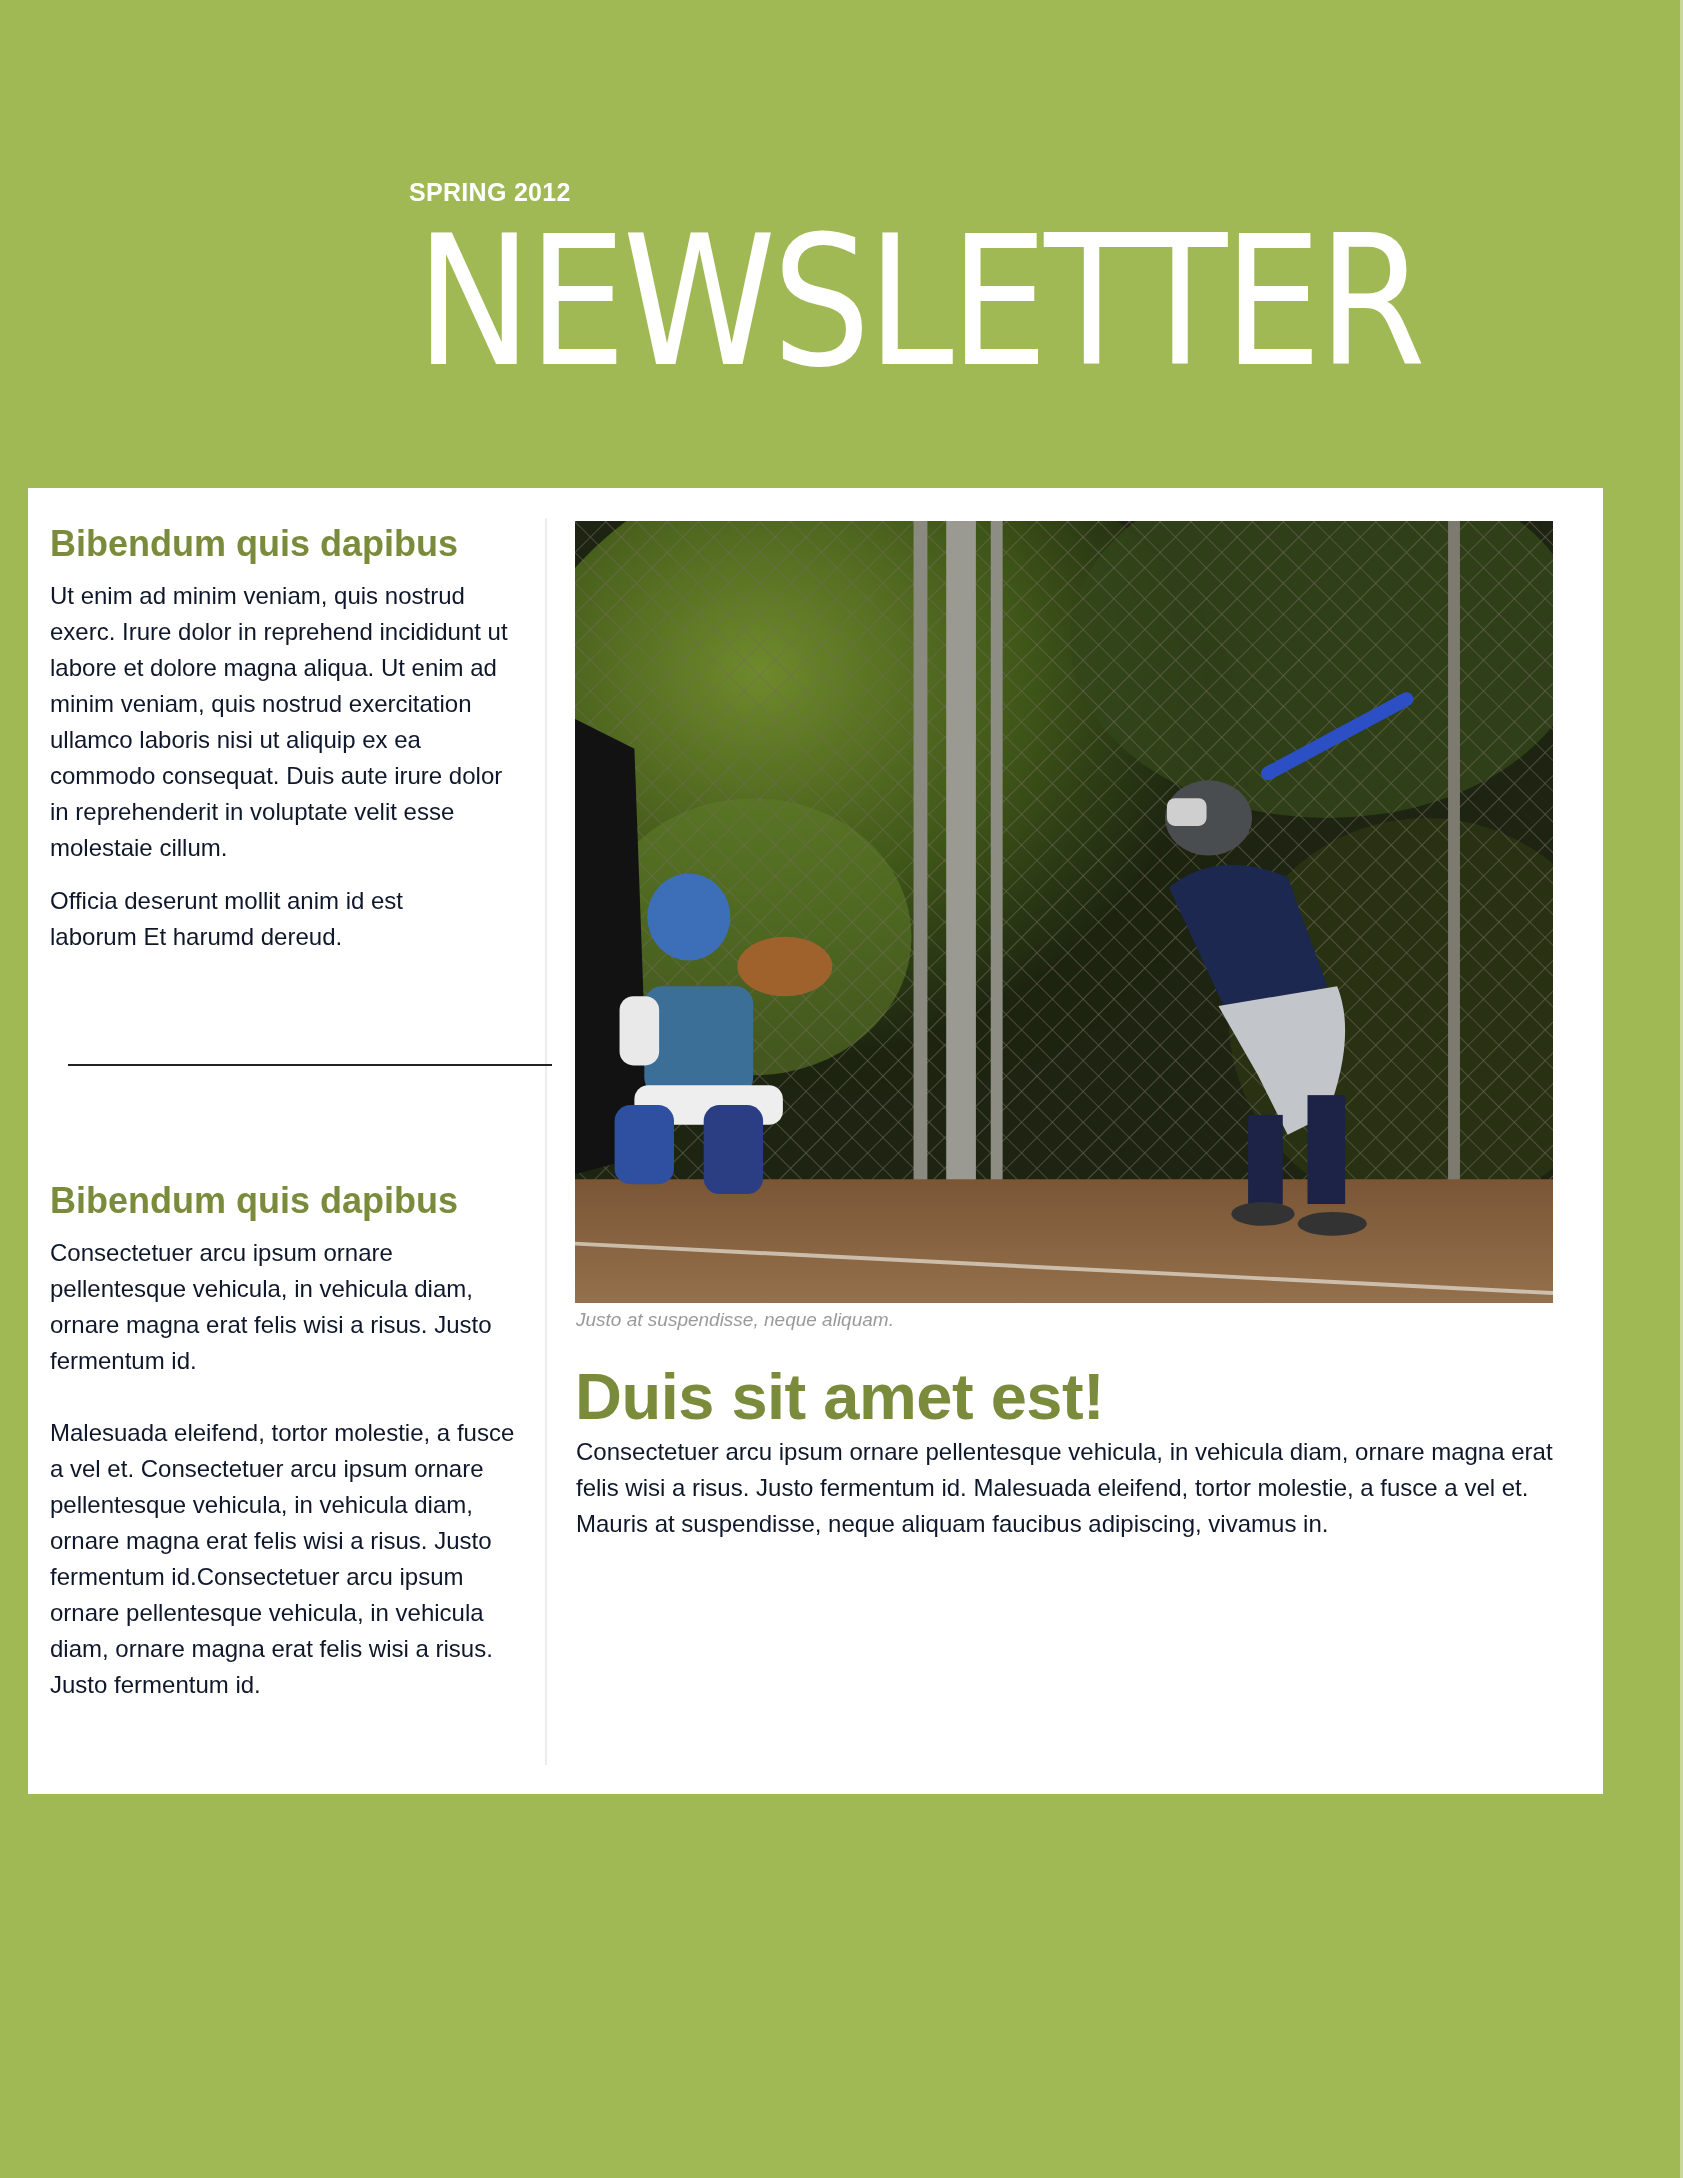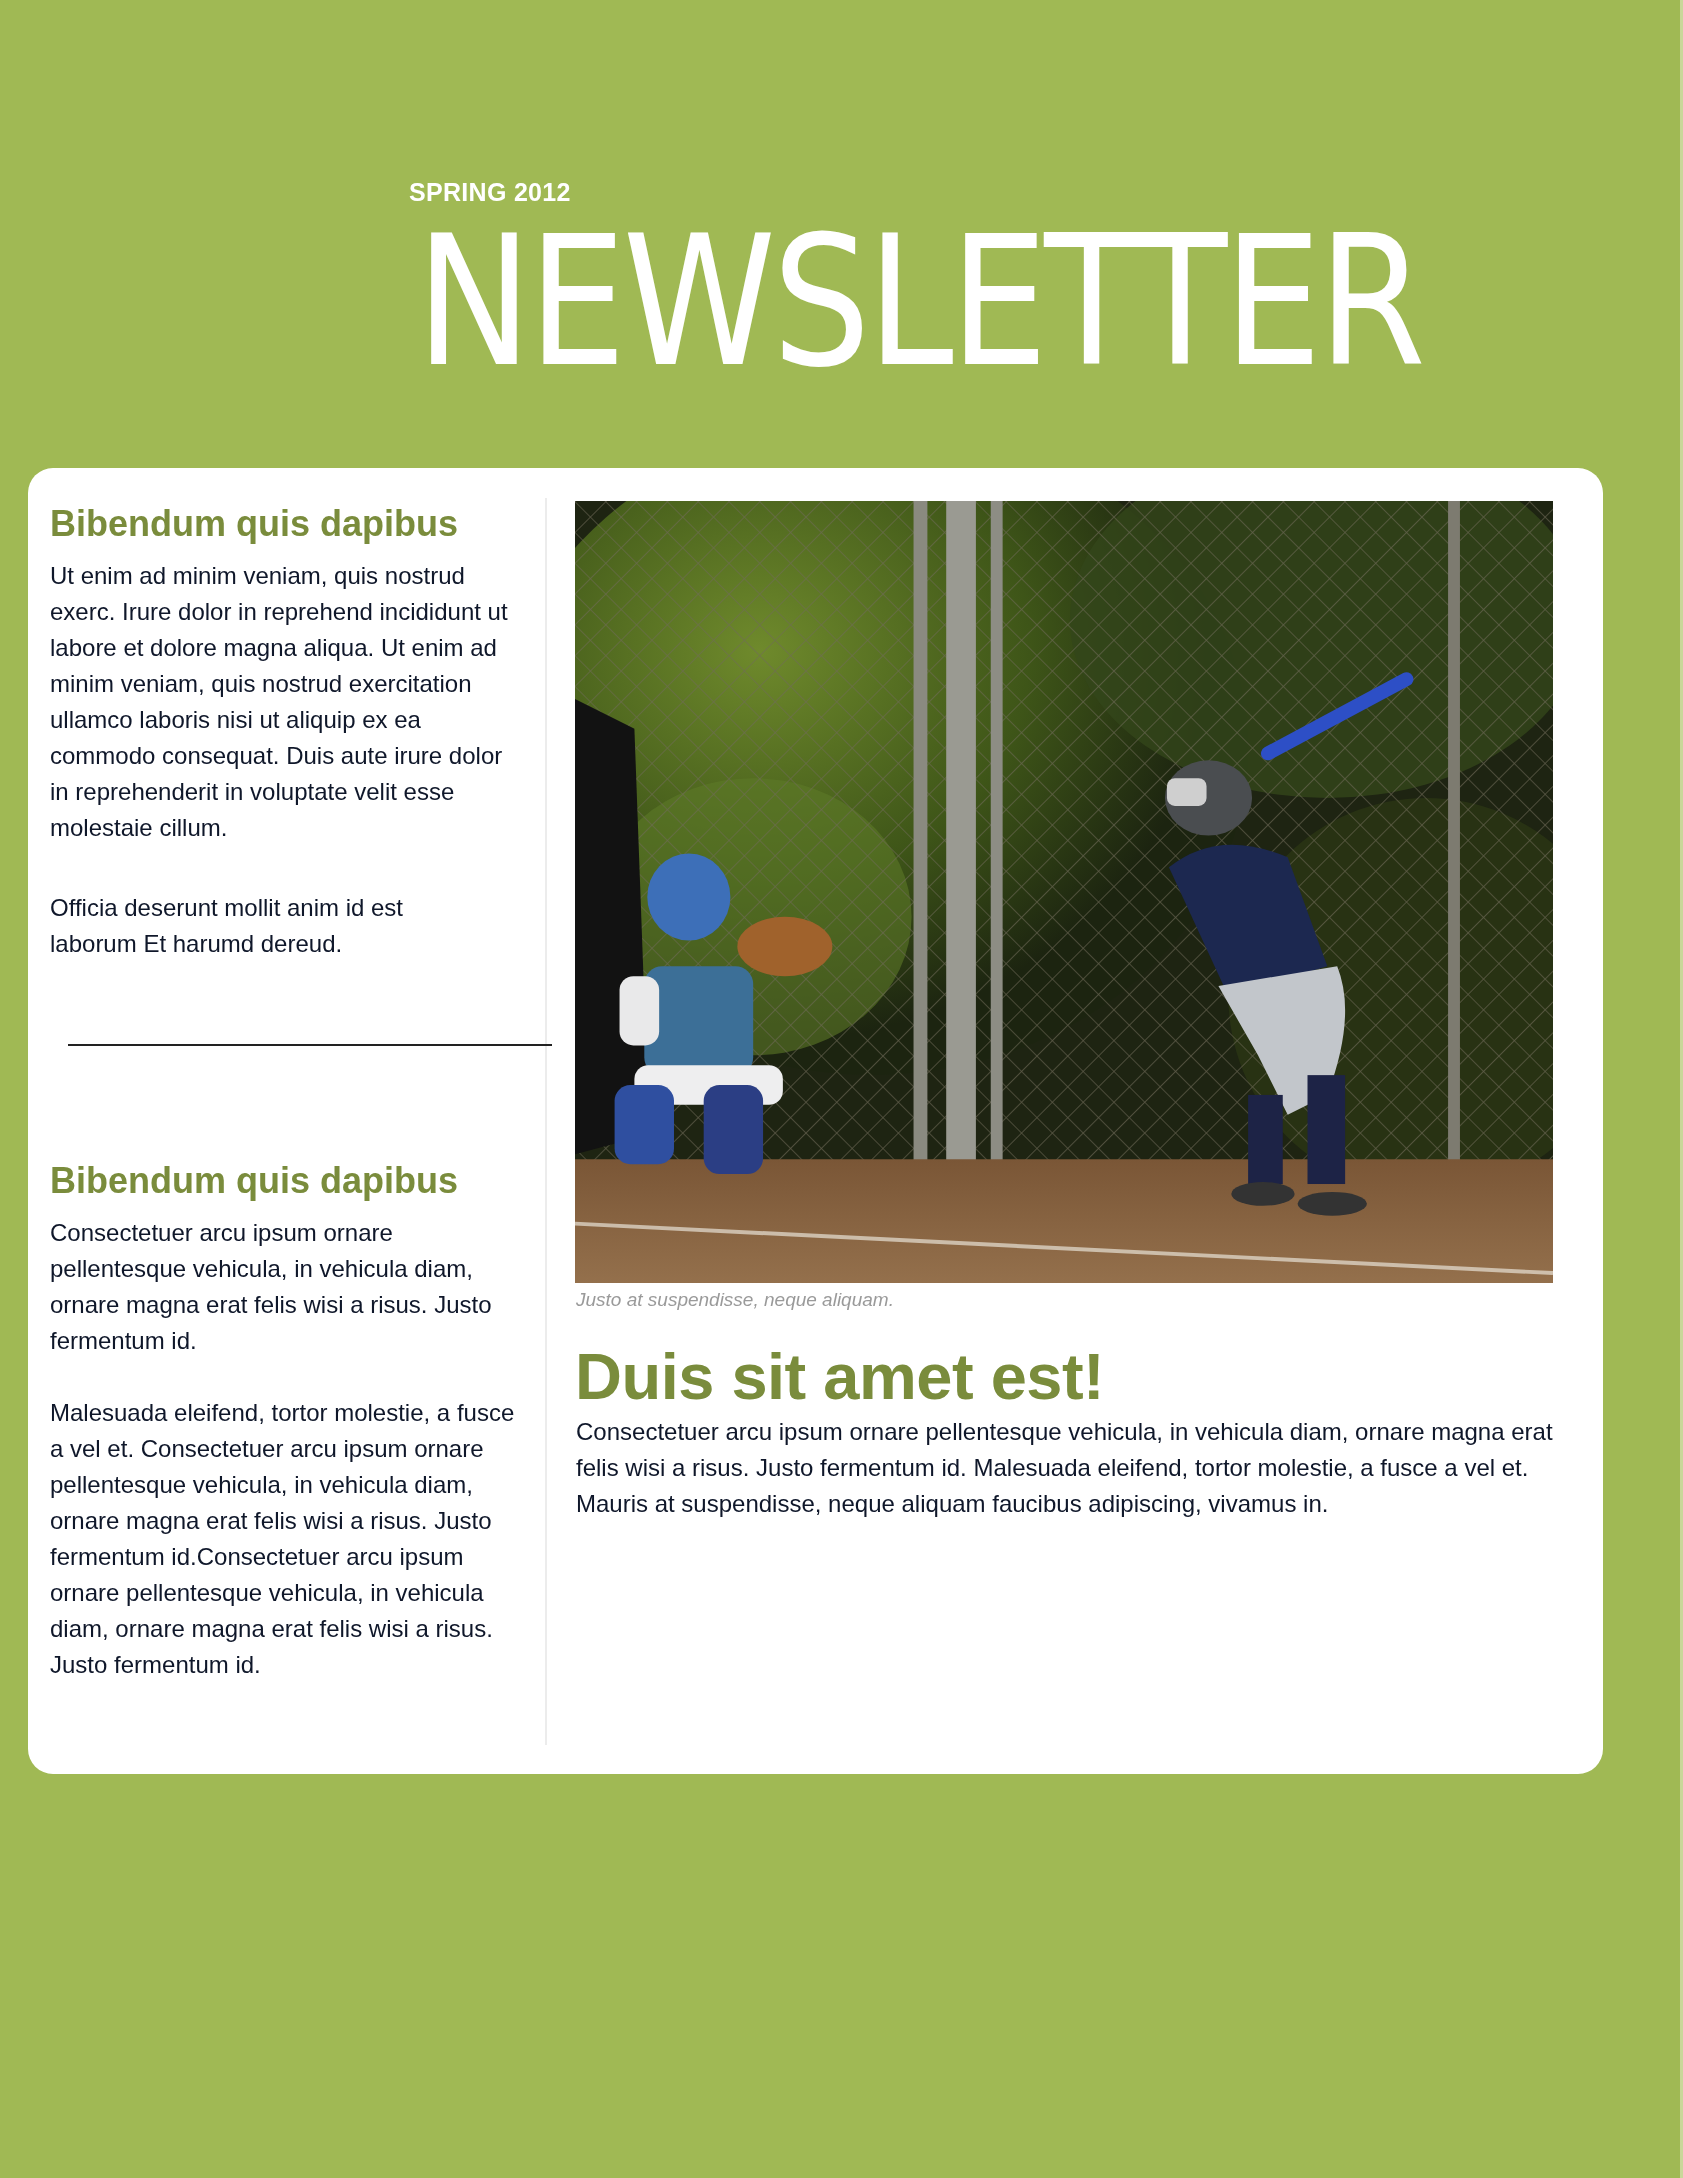--- a/index.html
+++ b/index.html
@@ -11,21 +11,21 @@
   .season {
     position:absolute; left:409px; top:178px; color:#ffffff; font-weight:bold; font-size:25px;
     letter-spacing:0.3px; line-height:28px;
   }
   .masthead {
     position:absolute; left:416px; top:203px; color:#ffffff; font-size:180px; line-height:198px;
     font-family:"DejaVu Sans", sans-serif; font-weight:normal; letter-spacing:-4px;
     transform-origin:left top; transform:scaleX(0.86); white-space:nowrap;
   }
   .panel {
-    position:absolute; left:28px; top:468px; width:1575px; height:1306px; background:#ffffff;border-radius:25px;
+    position:absolute; left:28px; top:488px; width:1575px; height:1306px; background:#ffffff;
   }
   .vdivider { position:absolute; left:517px; top:30px; width:2px; height:1247px; background:#ececec; }
   .col-left { position:absolute; left:22px; top:0; width:485px; }
   .h-green {
     color:#7a8c3c; font-weight:bold; font-size:36px; line-height:40px; margin:0;
   }
   .body-text {
     color:#0f172a; font-size:24px; line-height:36px; margin:0;
   }
   .rule { position:absolute; left:18px; top:576px; width:484px; height:2px; background:#222; }
@@ -50,21 +50,21 @@
 <div class="masthead">NEWSLETTER</div>
 
 <div class="panel">
 
   <div class="vdivider"></div>
 
   <div class="col-left">
     <div style="position:absolute; left:0; top:36px; width:485px;">
       <h2 class="h-green">Bibendum quis dapibus</h2>
       <p class="body-text" style="margin-top:14px; width:475px;">Ut enim ad minim veniam, quis nostrud exerc. Irure dolor in reprehend incididunt ut labore et dolore magna aliqua. Ut enim ad minim veniam, quis nostrud exercitation ullamco laboris nisi ut aliquip ex ea commodo consequat. Duis aute irure dolor in reprehenderit in voluptate velit esse molestaie cillum.</p>
-      <p class="body-text" style="margin-top:44px; width:416px;">Officia deserunt mollit anim id est laborum Et harumd dereud.</p>
+      <p class="body-text" style="margin-top:17px; width:416px;">Officia deserunt mollit anim id est laborum Et harumd dereud.</p>
     </div>
 
     <div class="rule"></div>
 
     <div style="position:absolute; left:0; top:693px; width:485px;">
       <h2 class="h-green">Bibendum quis dapibus</h2>
       <p class="body-text" style="margin-top:14px; width:465px;">Consectetuer arcu ipsum ornare pellentesque vehicula, in vehicula diam, ornare magna erat felis wisi a risus. Justo fermentum id.</p>
       <p class="body-text" style="margin-top:36px; width:475px;">Malesuada eleifend, tortor molestie, a fusce a vel et. Consectetuer arcu ipsum ornare pellentesque vehicula, in vehicula diam, ornare magna erat felis wisi a risus. Justo fermentum id.Consectetuer arcu ipsum ornare pellentesque vehicula, in vehicula diam, ornare magna erat felis wisi a risus. Justo fermentum id.</p>
     </div>
   </div>

